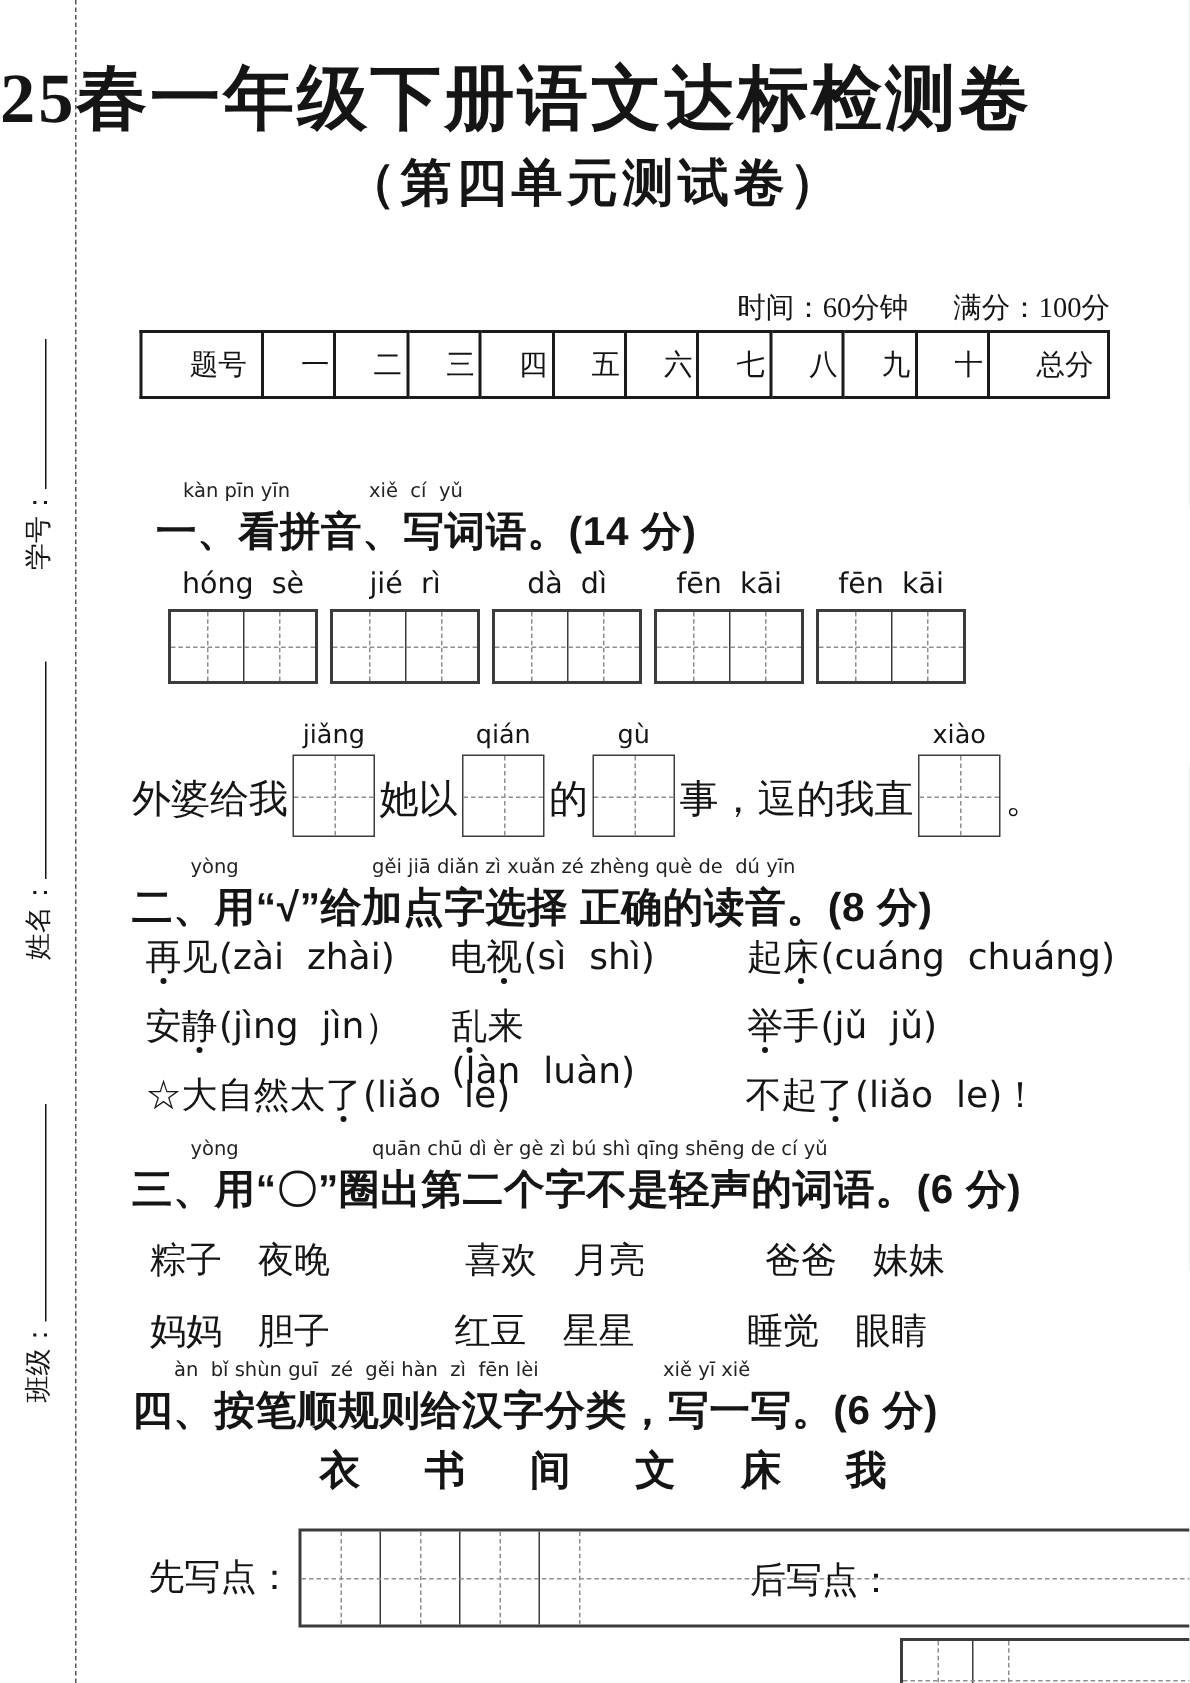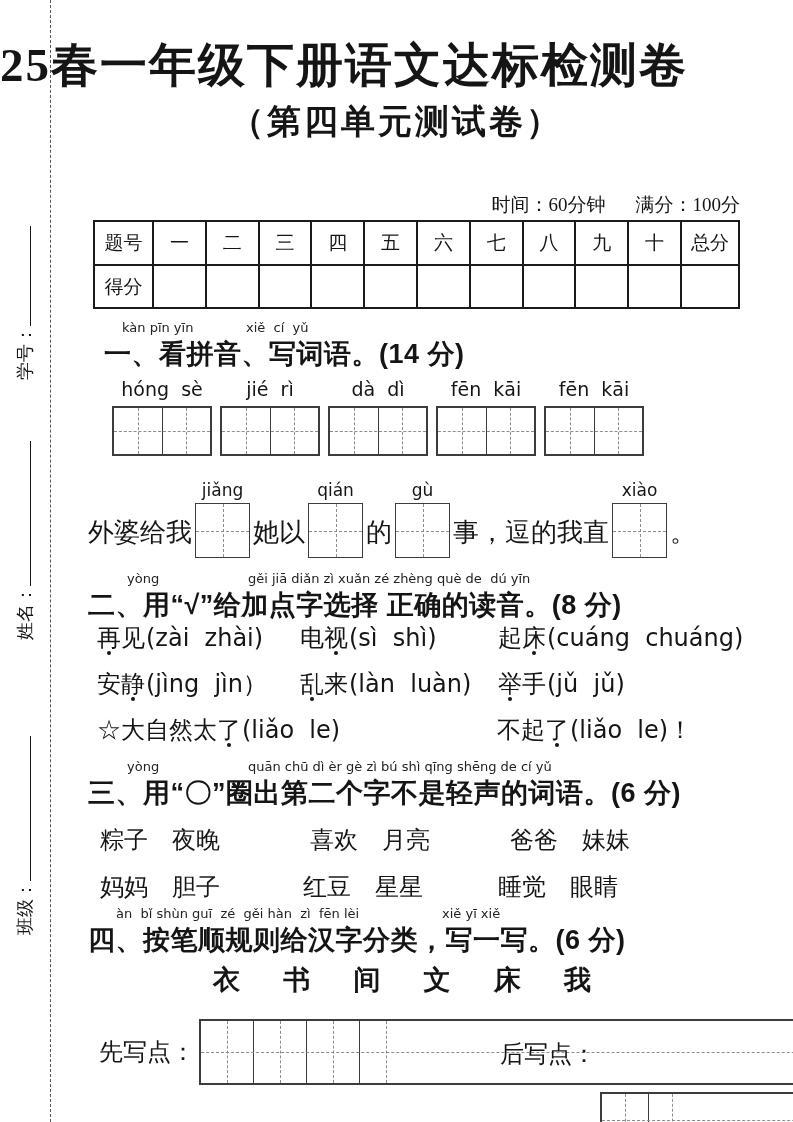--- a/index.html
+++ b/index.html
@@ -15,21 +15,21 @@
   .blank.short{width:100px;} .blank.long{width:145px;}
 
   
   .title{left:0;width:100%;text-align:left;top:34px;font-size:47px;font-weight:bold;letter-spacing:2px;}
   .subtitle{left:0;width:100%;text-align:center;top:99px;font-size:34px;font-weight:bold;letter-spacing:3px;}
   .info{top:192px;right:53px;display:flex;gap:30px;font-size:19px;}
 
   
   table.score{border-collapse:collapse;table-layout:fixed;width:647px;}
   table.score td{border:2px solid #1b1b1b;text-align:center;font-size:19px;padding:0;}
-  table.score tr.r1 td{height:42px;} table.score tr.r2 td{height:41px;}
+  table.score tr.r1 td{height:42px;padding-left:22px;} table.score tr.r2 td{height:41px;}
 
   
   .hint{font-family:"DejaVu Sans",sans-serif;font-size:13px;color:#222;white-space:pre;}
   .sec-title{font-family:"Liberation Sans","DejaVu Sans",sans-serif;font-weight:bold;
              font-size:27px;letter-spacing:0.5px;white-space:pre;}
 
   
   .wgrid{display:flex;border:2px solid #3c3c3c;position:relative;background:#fff;}
   .wgrid .c{position:relative;border-right:1.6px solid #3c3c3c;}
   .wgrid .c:last-child{border-right:none;}
@@ -100,34 +100,20 @@
       <td>三</td>
       <td>四</td>
       <td>五</td>
       <td>六</td>
       <td>七</td>
       <td>八</td>
       <td>九</td>
       <td>十</td>
       <td style="width:56px;">总分</td>
     </tr>
-    <tr class="r2">
-      <td>得分</td>
-      <td></td>
-      <td></td>
-      <td></td>
-      <td></td>
-      <td></td>
-      <td></td>
-      <td></td>
-      <td></td>
-      <td></td>
-      <td></td>
-      <td></td>
-    </tr>
   </tbody>
     </table>
 
   <span class="abs hint" style="left:122px;top:320px;">kàn pīn yīn</span>
   <span class="abs hint" style="left:246px;top:320px;">xiě  cí  yǔ</span>
   <div class="abs sec-title" style="left:104px;top:336px;">一、看拼音、写词语。(14 分)</div>
 
   <div class="abs words-row" style="left:112px;top:378px;">
     <div class="wunit">
       <span class="wpin">hóng  sè</span>
@@ -207,21 +193,21 @@
       <span class="cn"><span>起</span><span class="dotted">床</span><span></span></span>
       <span class="opts">(cuáng  chuáng)</span>
     </span>
   </div>
 
   <div class="qrow" style="top:668px;">
     <span class="qitem" style="left:97px;">
       <span class="cn"><span>安</span><span class="dotted">静</span><span></span></span>
       <span class="opts">(jìng  jìn）</span>
     </span>
-    <span class="qitem" style="left:300px;">
+    <span class="qitem" style="left:300px;flex-direction:column;">
       <span class="cn"><span></span><span class="dotted">乱</span><span>来</span></span>
       <span class="opts">(làn  luàn)</span>
     </span>
     <span class="qitem" style="left:498px;">
       <span class="cn"><span></span><span class="dotted">举</span><span>手</span></span>
       <span class="opts">(jǔ  jǔ)</span>
     </span>
   </div>
 
   <div class="qrow" style="top:714px;">

